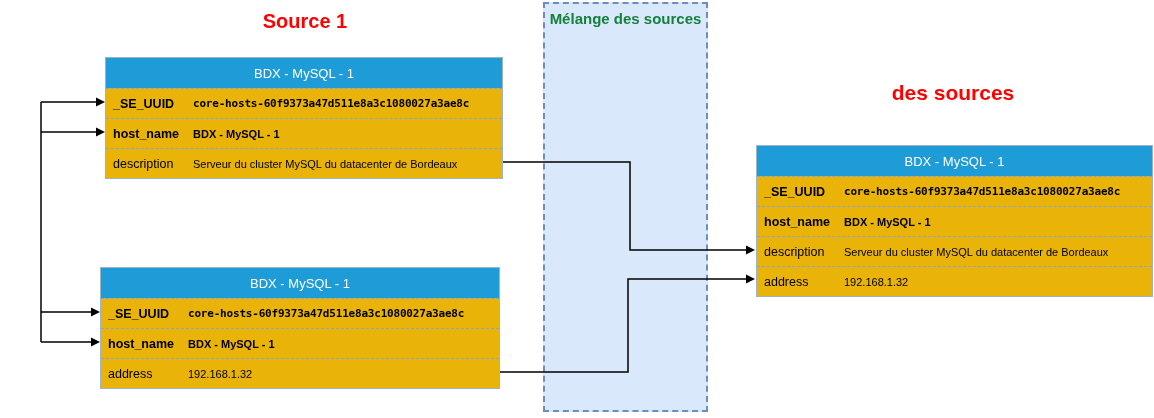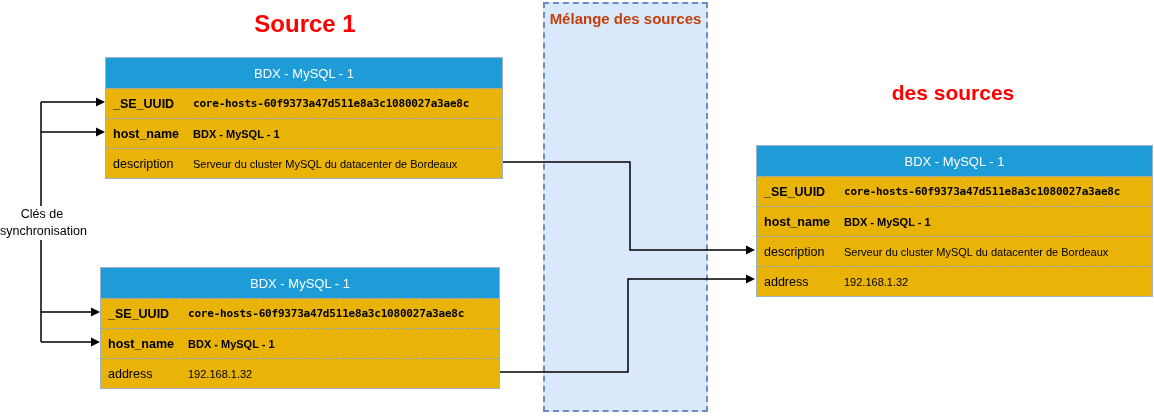--- a/index.html
+++ b/index.html
@@ -9,40 +9,40 @@
     background:#ffffff;
     font-family:"Liberation Sans", sans-serif;
     color:#000;
     overflow:hidden;
   }
   .red-title{
     position:absolute;
     color:#ff0000;
     font-weight:bold;
     text-align:center;
-    font-size:24px;
+    font-size:20px;
   }
   .result-title{
     font-size:21px;
     line-height:26px;
   }
   .merge-box{
     position:absolute;
     left:543px;top:2px;
     width:161px;height:406px;
     background:#dae8fc;
     border:2px dashed #6c8ebf;
     z-index:1;
   }
   .merge-box .merge-title{
     margin-top:6px;
     text-align:center;
     font-weight:bold;
     font-size:15px;
-    color:#c2410c;
+    color:#15803d;
   }
   svg.lines{
     position:absolute;left:0;top:0;z-index:2;
     pointer-events:none;
   }
   .sync-label{
     position:absolute;
     left:0px;top:206px;
     width:84px;
     background:#ffffff;
@@ -118,24 +118,20 @@
     <g fill="#000000" stroke="none">
       <polygon points="105,102 96,97.5 96,106.5"></polygon>
       <polygon points="105,132 96,127.5 96,136.5"></polygon>
       <polygon points="100,312 91,307.5 91,316.5"></polygon>
       <polygon points="100,342 91,337.5 91,346.5"></polygon>
       <polygon points="755,250 746,245.5 746,254.5"></polygon>
       <polygon points="755,279 746,274.5 746,283.5"></polygon>
     </g>
   </svg>
 
-  <div class="sync-label">
-    <div>Clés de</div>
-    <div>synchronisation</div>
-  </div>
 
   <div class="red-title" style="left:229px;top:10px;width:152px;">Source 1</div>
   <div class="red-title result-title" style="left:798px;top:80px;width:310px;">
     <div>des sources</div>
   </div>
 
   <div class="dtable" style="left:105px;top:57px;width:398px;">
     <div class="hdr">BDX - MySQL - 1</div>
     <div class="row">
       <span class="k b">_SE_UUID</span>

